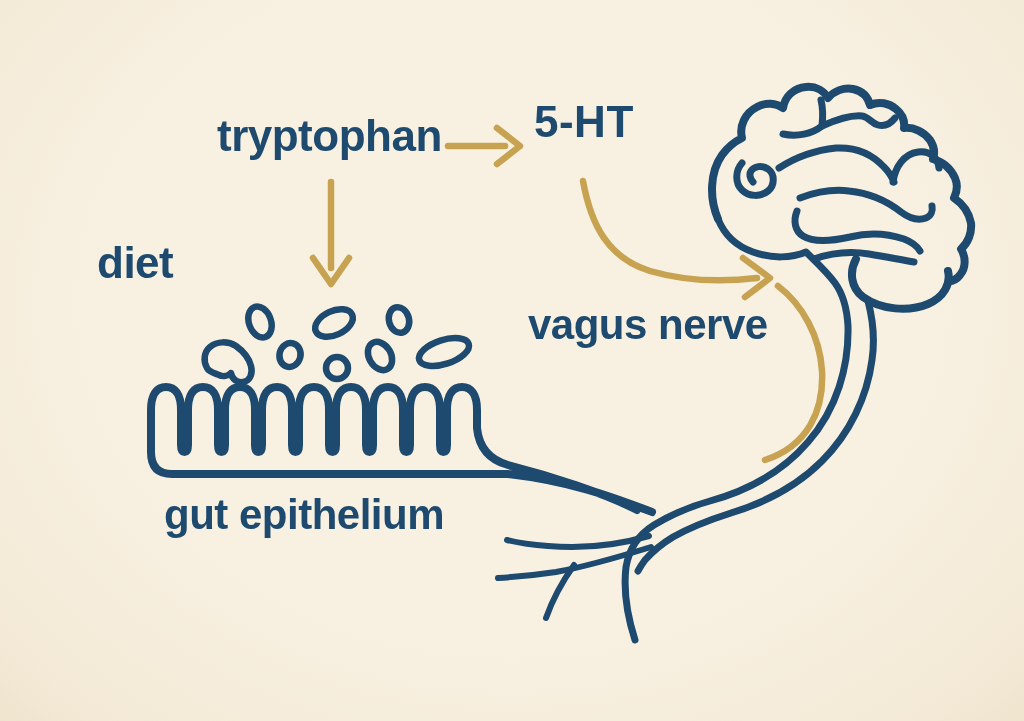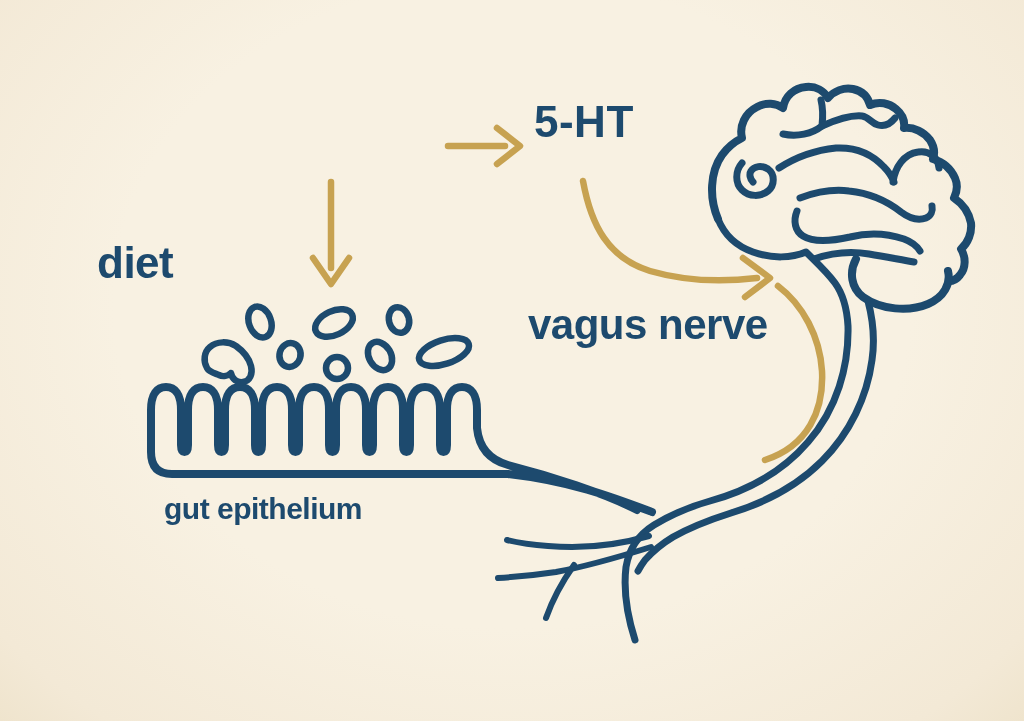--- a/index.html
+++ b/index.html
@@ -23,21 +23,21 @@
     font-weight:700;
     line-height:1;
     letter-spacing:-0.5px;
     white-space:nowrap;
     user-select:none;
   }
   .label-tryptophan{left:217px;top:114px;font-size:44px;}
   .label-serotonin {left:534px;top:100px;font-size:44px;letter-spacing:0.5px;}
   .label-diet      {left:97px; top:241px;font-size:44px;}
   .label-vagus     {left:528px;top:304px;font-size:42px;}
-  .label-gut       {left:164px;top:494px;font-size:30px;}
+  .label-gut       {left:164px;top:494px;font-size:42px;}
 </style>
 </head>
 <body>
 
 <div class="canvas">
 
   <svg class="diagram-svg" width="1024" height="721" viewBox="0 0 1024 721" xmlns="http://www.w3.org/2000/svg">
 
     <g>
       <path class="stroke-gold" stroke-width="6.5" d="M448,146 L505,146"></path>
@@ -106,18 +106,19 @@
       <path stroke-width="7" d="M822,126 C838,119 852,115 862,116 C869,117 871,123 878,125 C885,127 891,123 895,118"></path>
       <path stroke-width="7" d="M742,163 C735,171 735,183 742,190 C749,197 761,197 768,191 C775,185 775,174 768,169 C762,165 754,166 751,171 C749,174 750,179 753,182"></path>
       <path stroke-width="7" d="M779,168 C796,157 816,150 836,148 C856,147 872,154 884,167 C889,172 892,177 894,182"></path>
       <path stroke-width="7" d="M893,182 C895,167 904,154 918,152 C930,150 938,158 939,168"></path>
       <path stroke-width="7" d="M800,198 C816,192 833,189 849,191 C869,193 887,201 901,212 C909,218 918,221 926,218 C931,216 933,211 932,206"></path>
       <path stroke-width="7" d="M797,211 C793,221 795,231 803,236 C814,243 832,241 850,237 C870,232 889,234 904,239 C912,242 917,246 920,251"></path>
       <path stroke-width="7" d="M814,259 C831,253 851,251 869,254 C887,257 902,260 914,262"></path>
     </g>
   </svg>
 
+  <div class="label label-tryptophan">tryptophan</div>
   <div class="label label-serotonin">5-HT</div>
   <div class="label label-diet">diet</div>
   <div class="label label-vagus">vagus nerve</div>
   <div class="label label-gut">gut epithelium</div>
 
 </div>
 
 </body></html>

